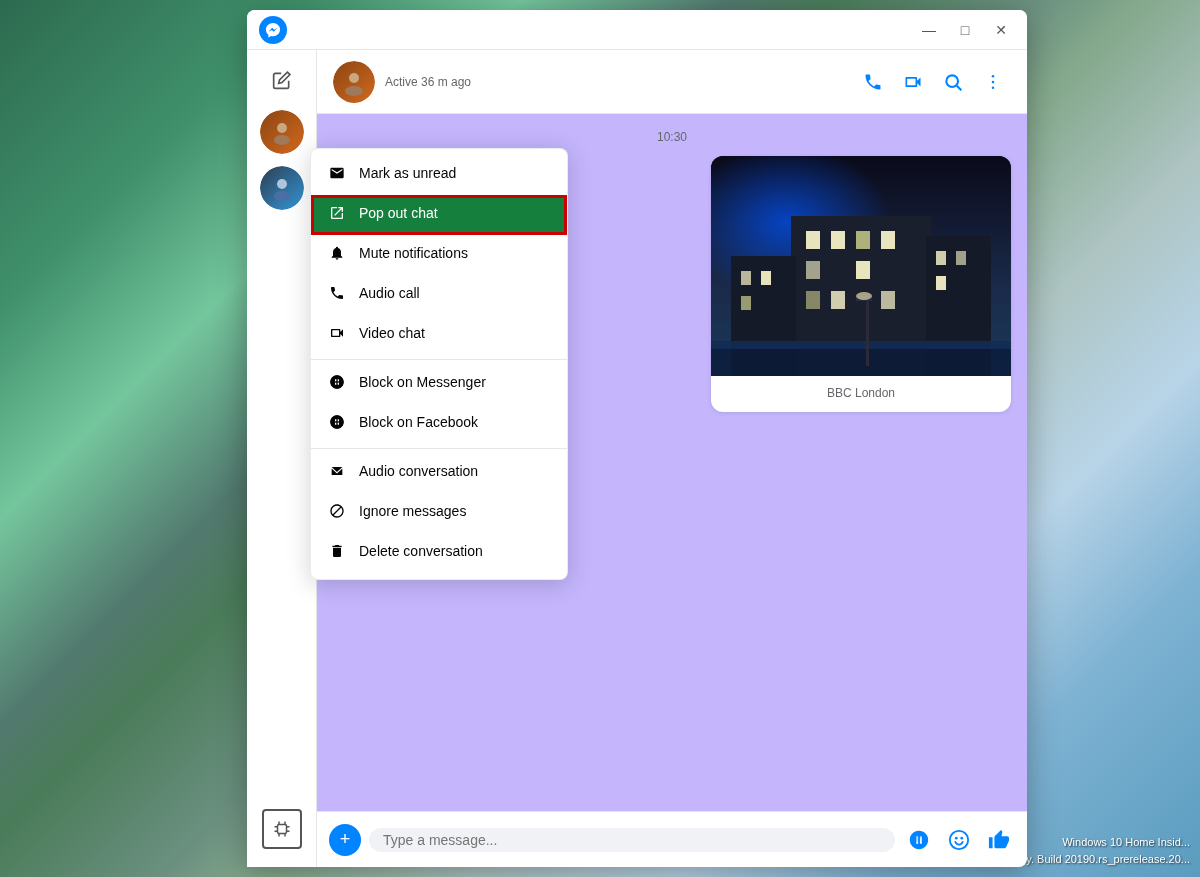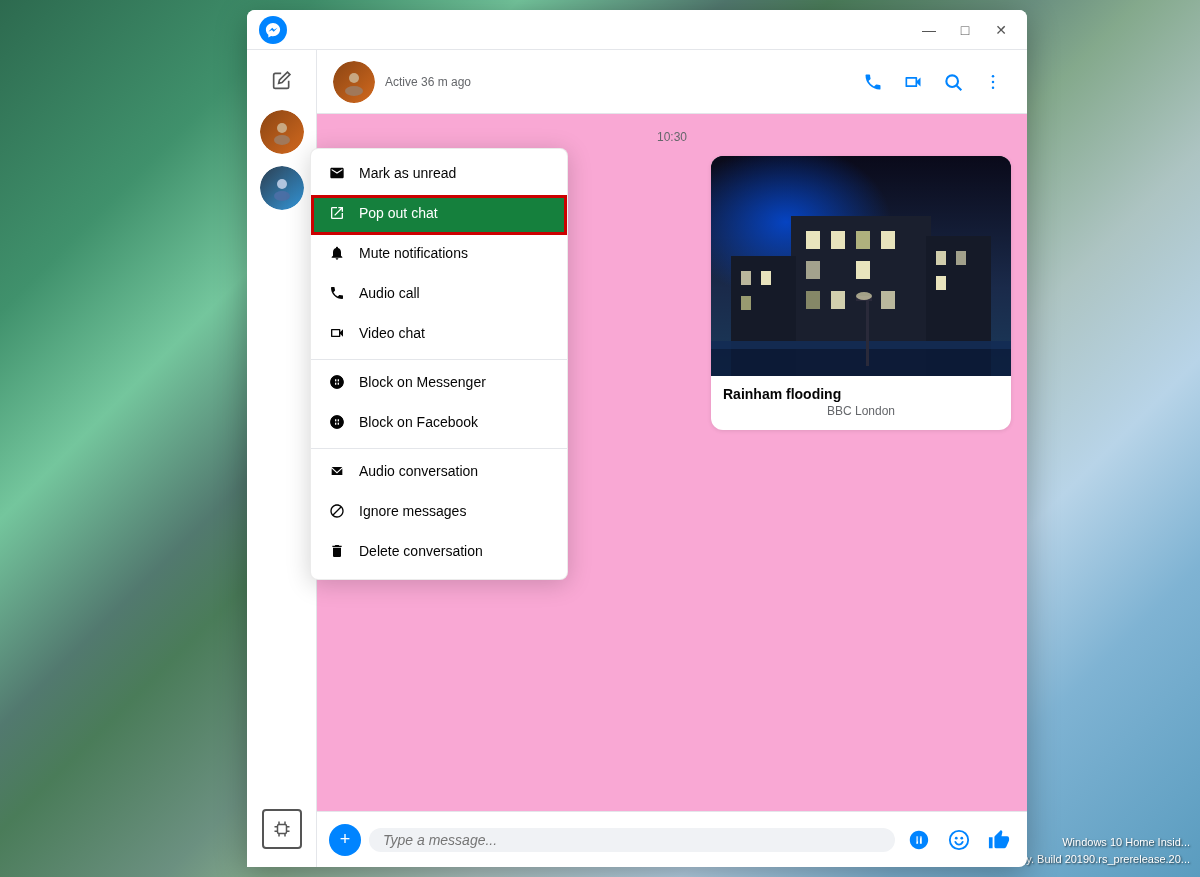--- a/index.html
+++ b/index.html
@@ -230,21 +230,21 @@
       font-size: 18px;
       color: #0084ff;
       border-radius: 50%;
     }
 
     
     .chat-messages {
       flex: 1;
       overflow-y: auto;
       padding: 16px;
-      background: #f9a8d4;
+      background: #c4b5fd;
     }
 
     .message-time {
       text-align: center;
       color: #65676b;
       font-size: 12px;
       margin-bottom: 12px;
     }
 
     .message-card {
@@ -313,21 +313,20 @@
     .message-input {
       flex: 1;
       height: 24px;
       border: none;
       background: #f0f2f5;
       border-radius: 18px;
       padding: 0 14px;
       font-size: 14px;
       color: #65676b;
       outline: none;
-      font-style: italic;
     }
 
     .input-icon-btn {
       width: 32px;
       height: 32px;
       border: none;
       background: none;
       cursor: pointer;
       display: flex;
       align-items: center;
@@ -530,21 +529,20 @@
 
               <rect x="0" y="185" width="300" height="35" fill="#0a1a3a" opacity="0.8"></rect>
               <rect x="0" y="185" width="300" height="8" fill="#1a3a6a" opacity="0.5"></rect>
 
               <rect x="155" y="140" width="3" height="70" fill="#2a2a3a"></rect>
               <rect x="145" y="140" width="16" height="5" fill="#2a2a3a"></rect>
               <ellipse cx="153" cy="140" rx="8" ry="4" fill="#fff9c4" opacity="0.6"></ellipse>
             </svg>
           </div>
           <div class="message-card-body">
-            <div class="message-card-title">Rainham flooding</div>
             <div class="message-card-subtitle">BBC London</div>
           </div>
         </div>
       </div>
 
       <div class="chat-input-area">
         <button class="input-add-btn">
           <span>+</span>
         </button>
         <input class="message-input" type="text" placeholder="Type a message..." style="">

